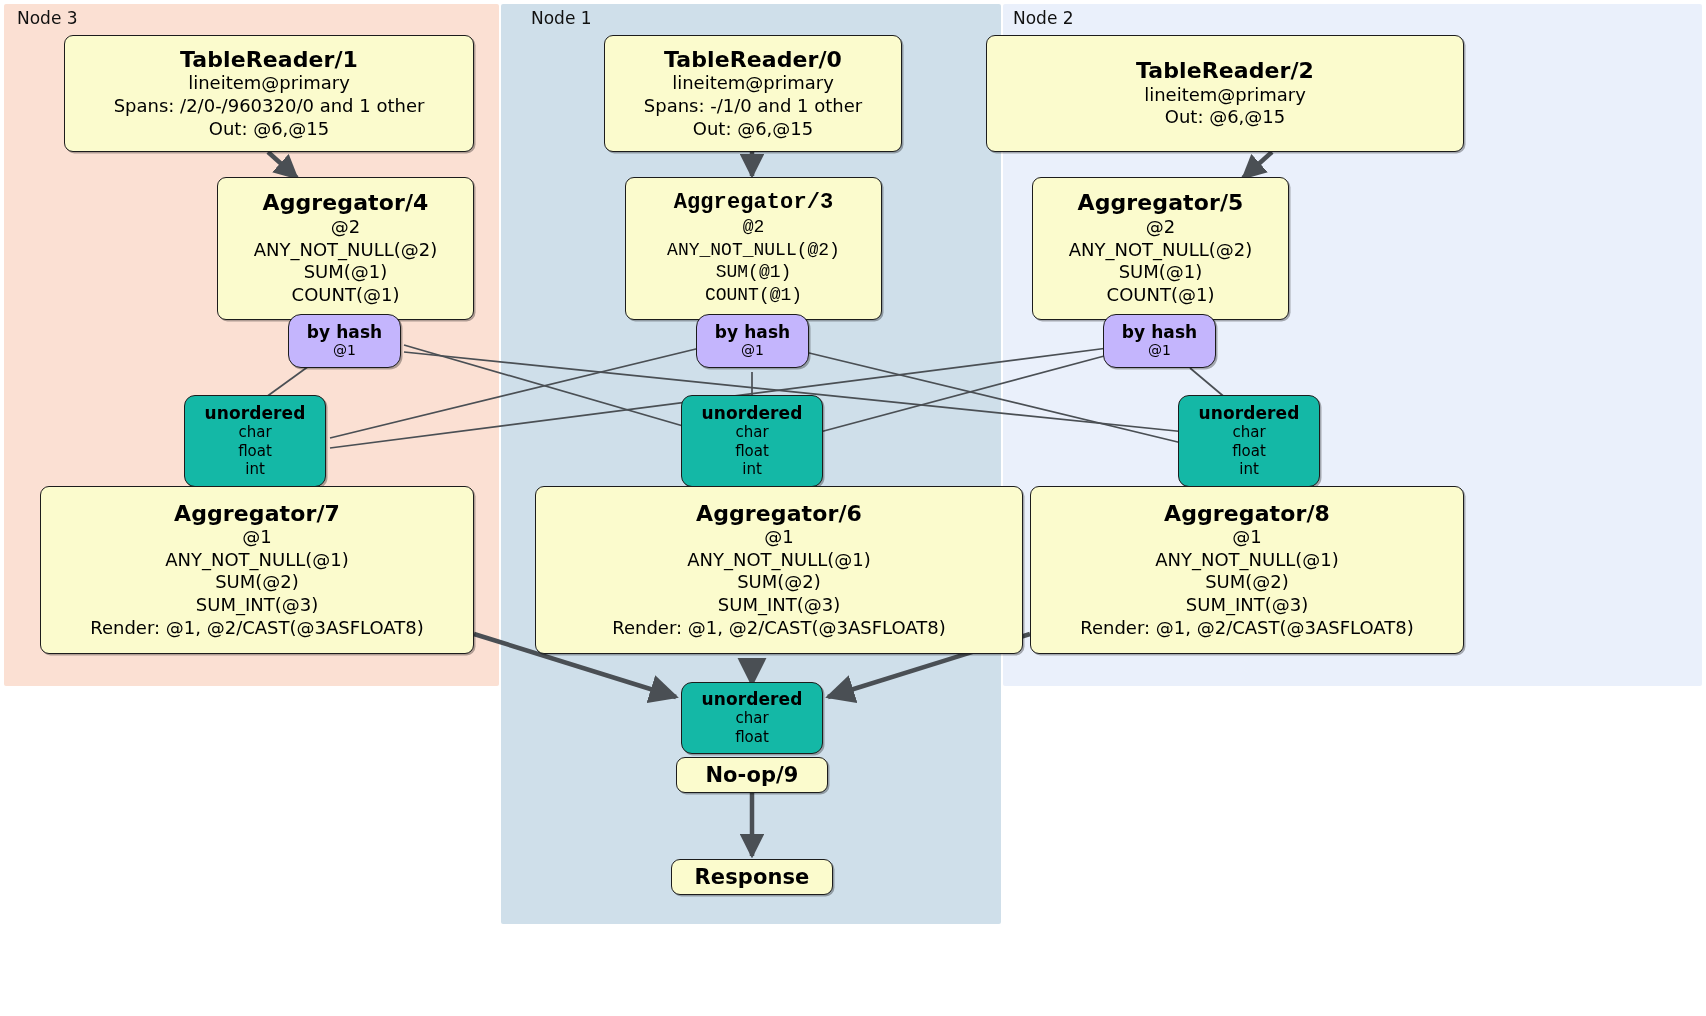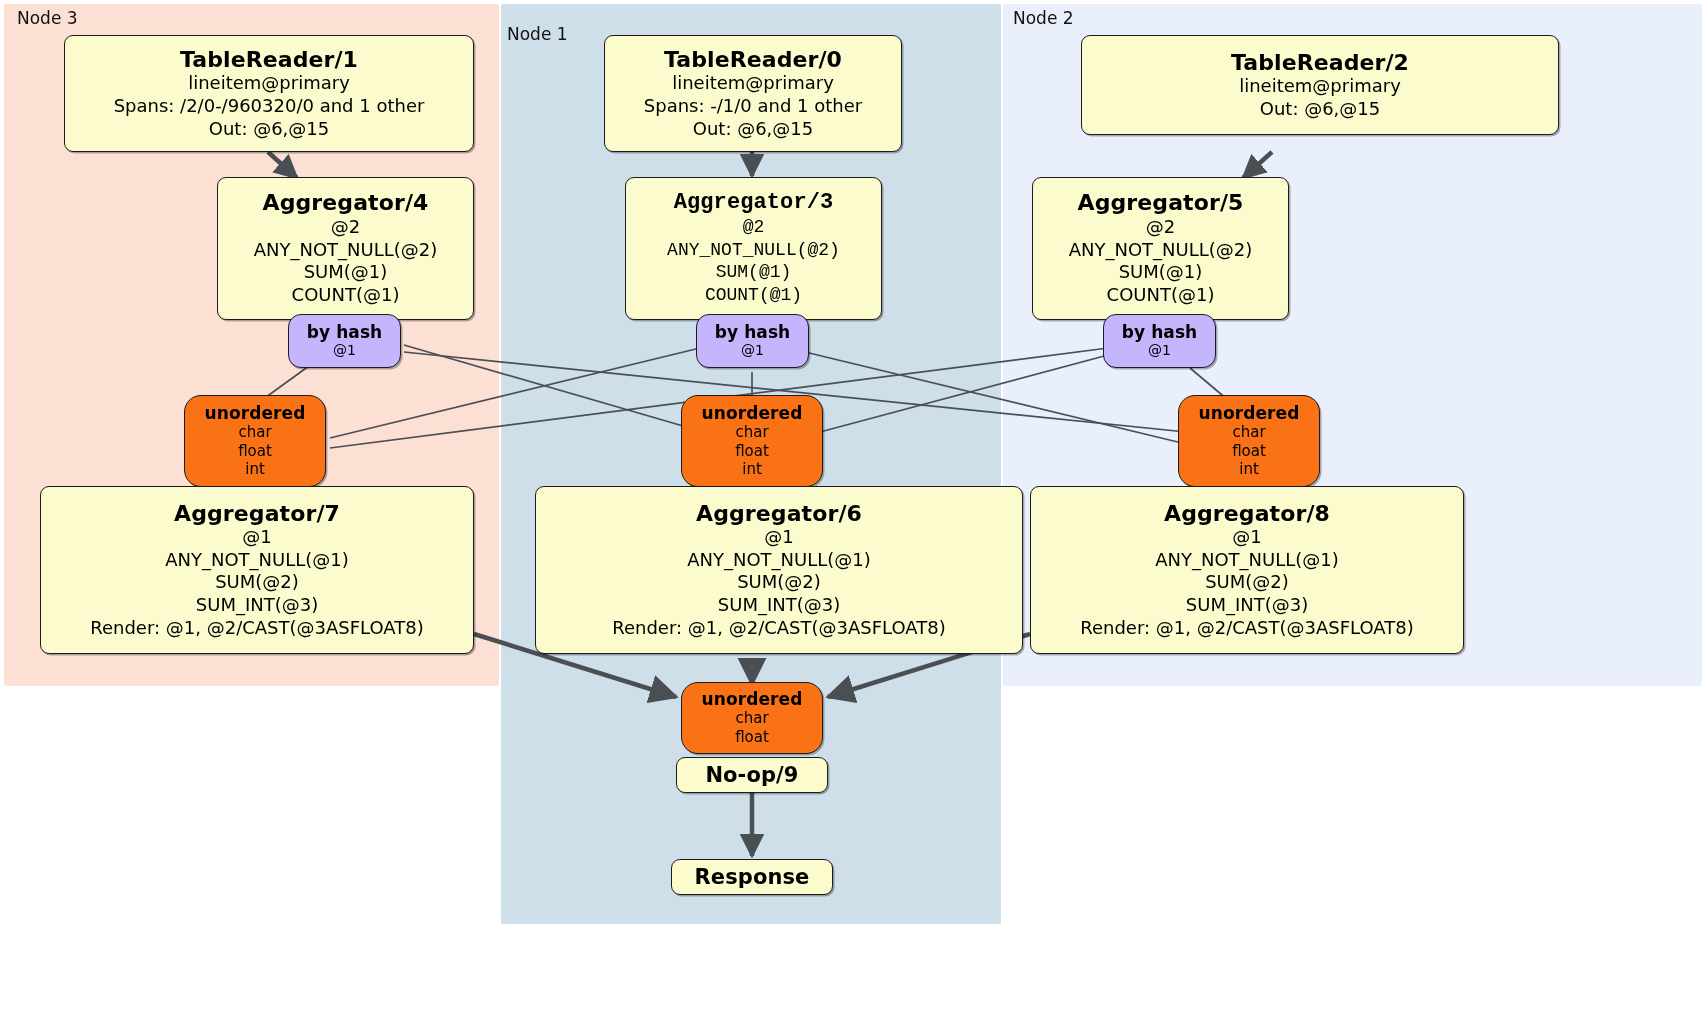--- a/index.html
+++ b/index.html
@@ -15,21 +15,21 @@
   #edges{position:absolute;left:0;top:0;width:1706px;height:1016px;pointer-events:none;}
 
   
   .box{position:absolute;box-sizing:border-box;display:flex;flex-direction:column;
        align-items:center;justify-content:center;text-align:center;}
 
   .proc{background:#fbfbcd;border:1.6px solid #1c1c1c;border-radius:9px;
         box-shadow:1.5px 1.5px 0 rgba(0,0,0,.30);}
   .router{background:#c4b5fd;border:1.6px solid #1c1c1c;border-radius:13px;
           box-shadow:1.5px 1.5px 0 rgba(0,0,0,.30);}
-  .sync{background:#f97316;border:1.6px solid #1c1c1c;border-radius:17px;
+  .sync{background:#14b8a6;border:1.6px solid #1c1c1c;border-radius:11px;
         box-shadow:1.5px 1.5px 0 rgba(0,0,0,.30);}
 
   .ttl{font-weight:bold;font-size:22px;color:#000;line-height:1.16;letter-spacing:.1px;}
   .sub{font-size:18px;color:#000;line-height:1.26;white-space:nowrap;}
 
   .router .ttl{font-size:17px;line-height:1.1;}
   .router .sub{font-size:14px;line-height:1.2;}
   .sync .ttl{font-size:17px;line-height:1.15;}
   .sync .sub{font-size:15px;line-height:1.22;}
 
@@ -37,21 +37,21 @@
 </style>
 </head>
 <body>
 
 <div id="stage">
 
   <div class="panel" style="left:4px;top:4px;width:495px;height:682px;background:#fbe0d3;"></div>
   <div class="panel-label" style="left:17px;top:10px;">Node 3</div>
 
   <div class="panel" style="left:501px;top:4px;width:500px;height:920px;background:#cfdfea;"></div>
-  <div class="panel-label" style="left:507px;top:10px;margin-top:16px;">Node 1</div>
+  <div class="panel-label" style="left:531px;top:10px;">Node 1</div>
 
   <div class="panel" style="left:1003px;top:4px;width:699px;height:682px;background:#eaf0fb;"></div>
   <div class="panel-label" style="left:1013px;top:10px;">Node 2</div>
 
   <svg id="edges" viewBox="0 0 1706 1016">
     <defs>
       <marker id="ah" viewBox="0 0 10 10" refX="9" refY="5" markerWidth="5.5" markerHeight="5.5" orient="auto-start-reverse">
         <path d="M 0 0 L 10 5 L 0 10 z" fill="#4a4f54"></path>
       </marker>
       <marker id="ahs" viewBox="0 0 10 10" refX="9" refY="5" markerWidth="6.5" markerHeight="6.5" orient="auto-start-reverse">
@@ -89,21 +89,21 @@
     <div class="sub">Out: @6,@15</div>
   </div>
 
   <div class="box proc" style="left:604px;top:35px;width:298px;height:117px;">
     <div class="ttl">TableReader/0</div>
     <div class="sub">lineitem@primary</div>
     <div class="sub">Spans: -/1/0 and 1 other</div>
     <div class="sub">Out: @6,@15</div>
   </div>
 
-  <div class="box proc" style="left:1081px;top:35px;width:478px;height:100px;">
+  <div class="box proc" style="left:986px;top:35px;width:478px;height:117px;">
     <div class="ttl">TableReader/2</div>
     <div class="sub">lineitem@primary</div>
     <div class="sub">Out: @6,@15</div>
   </div>
 
   <div class="box proc" style="left:217px;top:177px;width:257px;height:143px;">
     <div class="ttl">Aggregator/4</div>
     <div class="sub">@2</div>
     <div class="sub">ANY_NOT_NULL(@2)</div>
     <div class="sub">SUM(@1)</div>

